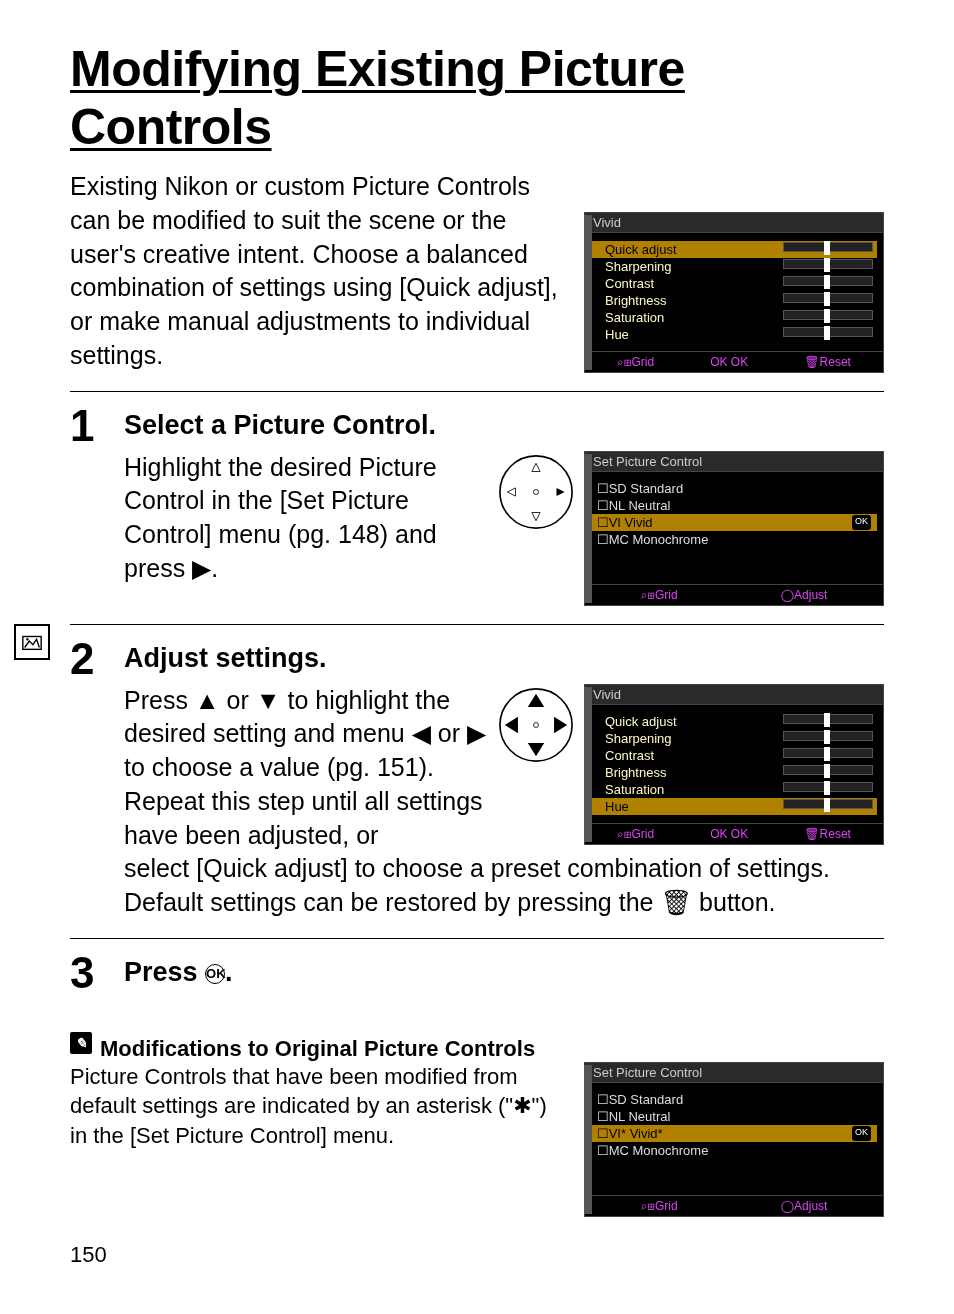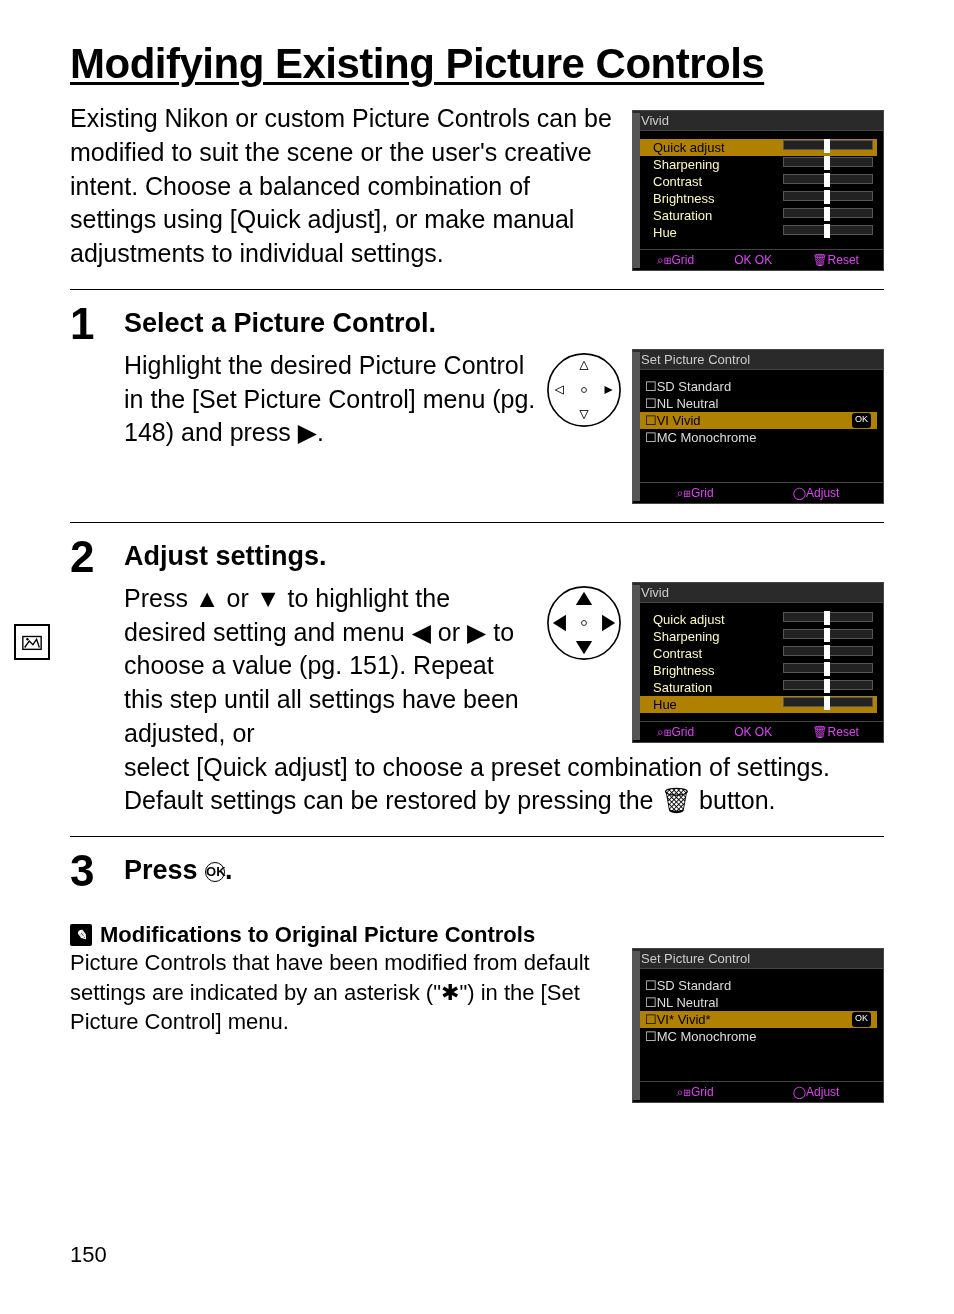--- a/index.html
+++ b/index.html
@@ -6,36 +6,36 @@
   body {
     width: 954px;
     height: 1314px;
     background: #fff;
     font-family: "Segoe UI", Arial, sans-serif;
     color: #000;
     position: relative;
     padding: 40px 70px 40px 70px;
   }
   .title {
-    font-size: 42px;
+    font-size: 50px;
     font-weight: 700;
     text-decoration: underline;
     text-decoration-thickness: 3px;
     text-underline-offset: 4px;
     margin-bottom: 14px;
     letter-spacing: -0.5px;
   }
   .intro-row { display: flex; gap: 20px; align-items: flex-end; }
   .intro-text {
     font-size: 25px;
     line-height: 1.35;
     flex: 1;
   }
   .lcd {
-    width: 252px;
+    width: 300px;
     background: #000;
     color: #ddd;
     font-family: Arial, sans-serif;
     font-size: 13px;
     border: 1px solid #444;
     flex-shrink: 0;
   }
   .lcd-title {
     background: #2a2a2a;
     padding: 2px 8px;
@@ -113,21 +113,21 @@
     margin-top: 0;
   }
   .note-block { margin-top: 26px; }
   .note-head-row { display:flex; align-items:center; gap:8px; }
   .note-icon {
     width:22px; height:22px; background:#000; color:#fff;
     display:flex; align-items:center; justify-content:center;
     font-style:italic; font-weight:700; font-size:14px;
     border-radius:2px;
   }
-  .note-head { font-size: 22px; font-weight:700; }
+  .note-head { font-size: 22px; font-weight:700;margin-top:12px; }
   .note-row { display:flex; gap:28px; align-items:flex-start;justify-content:flex-end; }
   .note-text { font-size: 22px; line-height:1.35; flex:1; }
   .page-num {
     position:absolute; bottom:46px; left:70px;
     font-size: 22px;
   }
   .side-icon {
     position:absolute; left:14px; top:624px;
     width:36px; height:36px; border:2px solid #000;
     display:flex; align-items:center; justify-content:center;

